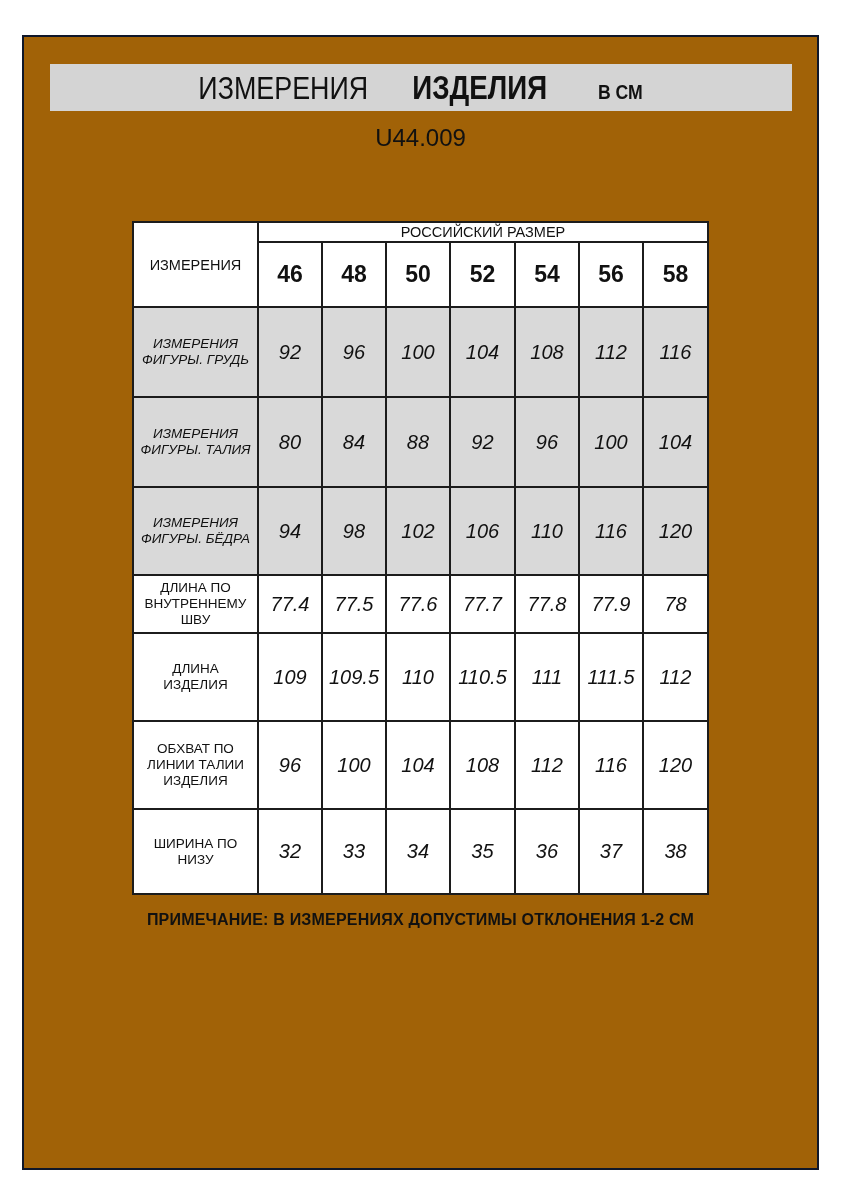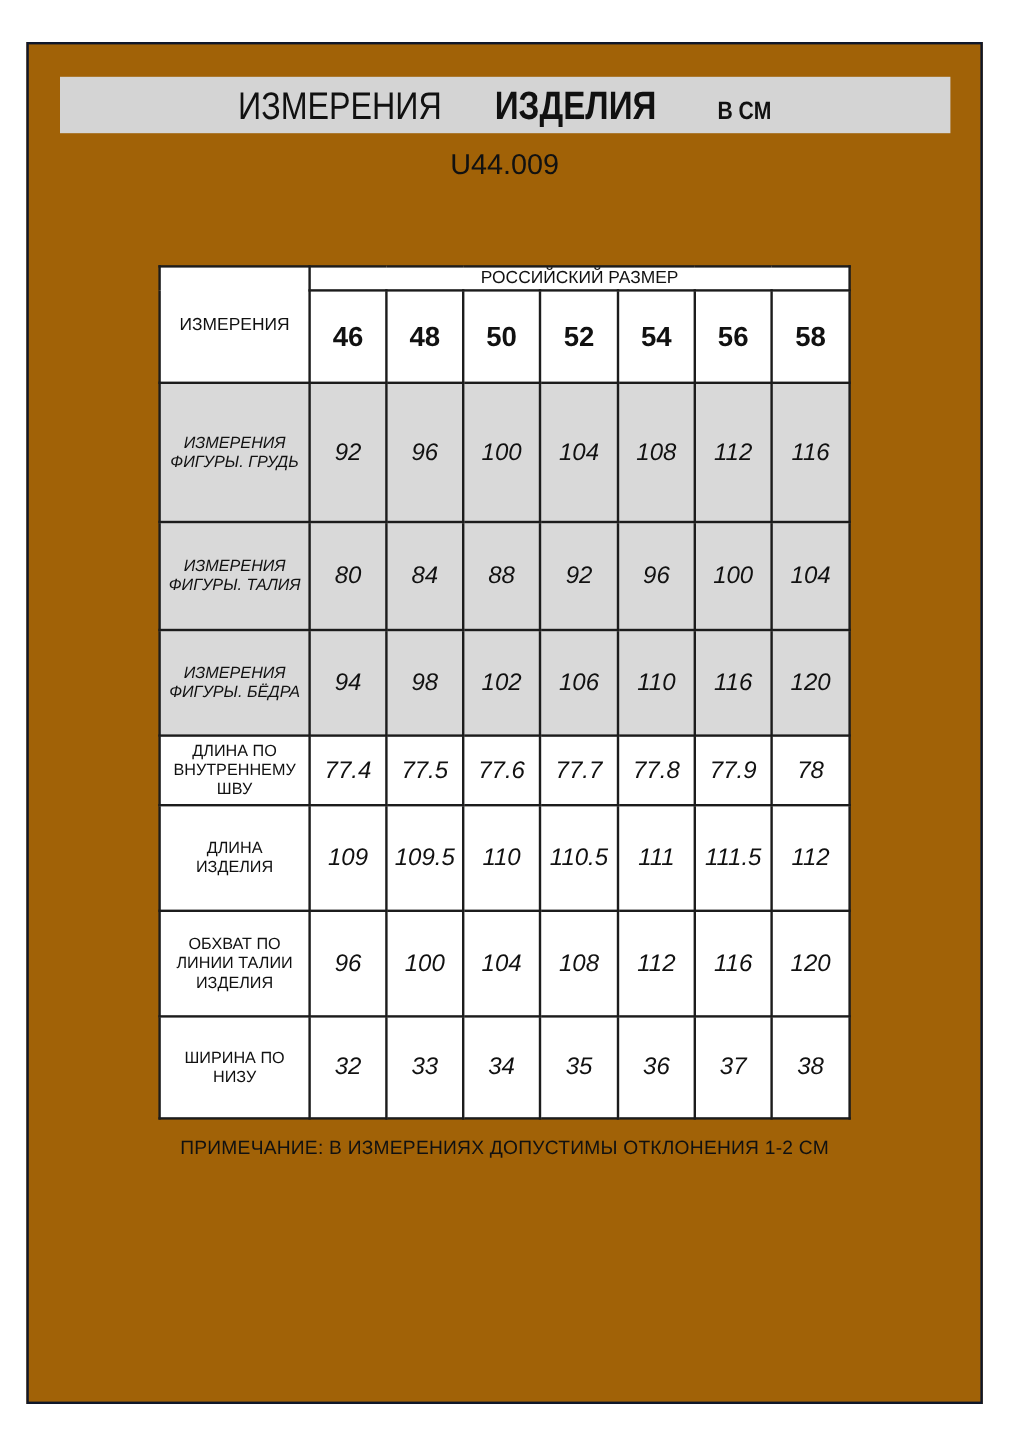--- a/index.html
+++ b/index.html
@@ -84,50 +84,50 @@
   td.corner-cell {
     font-size: 14.5px;
     font-weight: 400;
   }
   td.size-group-header {
     height: 20px;
     font-size: 14.5px;
     font-weight: 400;
     padding: 1px 0;
   }
-  tr.sizes-row { height: 77px; }
+  tr.sizes-row { height: 65px; }
   tr.sizes-row td {
     font-size: 23px;
     font-weight: 700;
   }
   td.row-label {
     font-size: 13.5px;
     line-height: 16px;
     padding: 4px 5px;
   }
   td.cell-value {
     font-size: 20px;
     font-style: italic;
   }
   tr.shaded td {
     background: #d9d9d9;
     font-style: italic;
   }
-  tr.r1 { height: 116px; }
+  tr.r1 { height: 90px; }
   tr.r2 { height: 90px; }
   tr.r3 { height: 88px; }
   tr.r4 { height: 58px; }
   tr.r5 { height: 88px; }
   tr.r6 { height: 88px; margin-left: 40px; }
   tr.r7 { height: 85px; }
   .note {
     margin-top: 16px;
     text-align: center;
     font-size: 16px;
-    font-weight: 400;
+    font-weight: 700;
     letter-spacing: 0.2px;
   }
 </style>
 </head>
 <body>
 
 <div class="canvas">
   <div class="sheet">
 
     <div class="title-bar">

